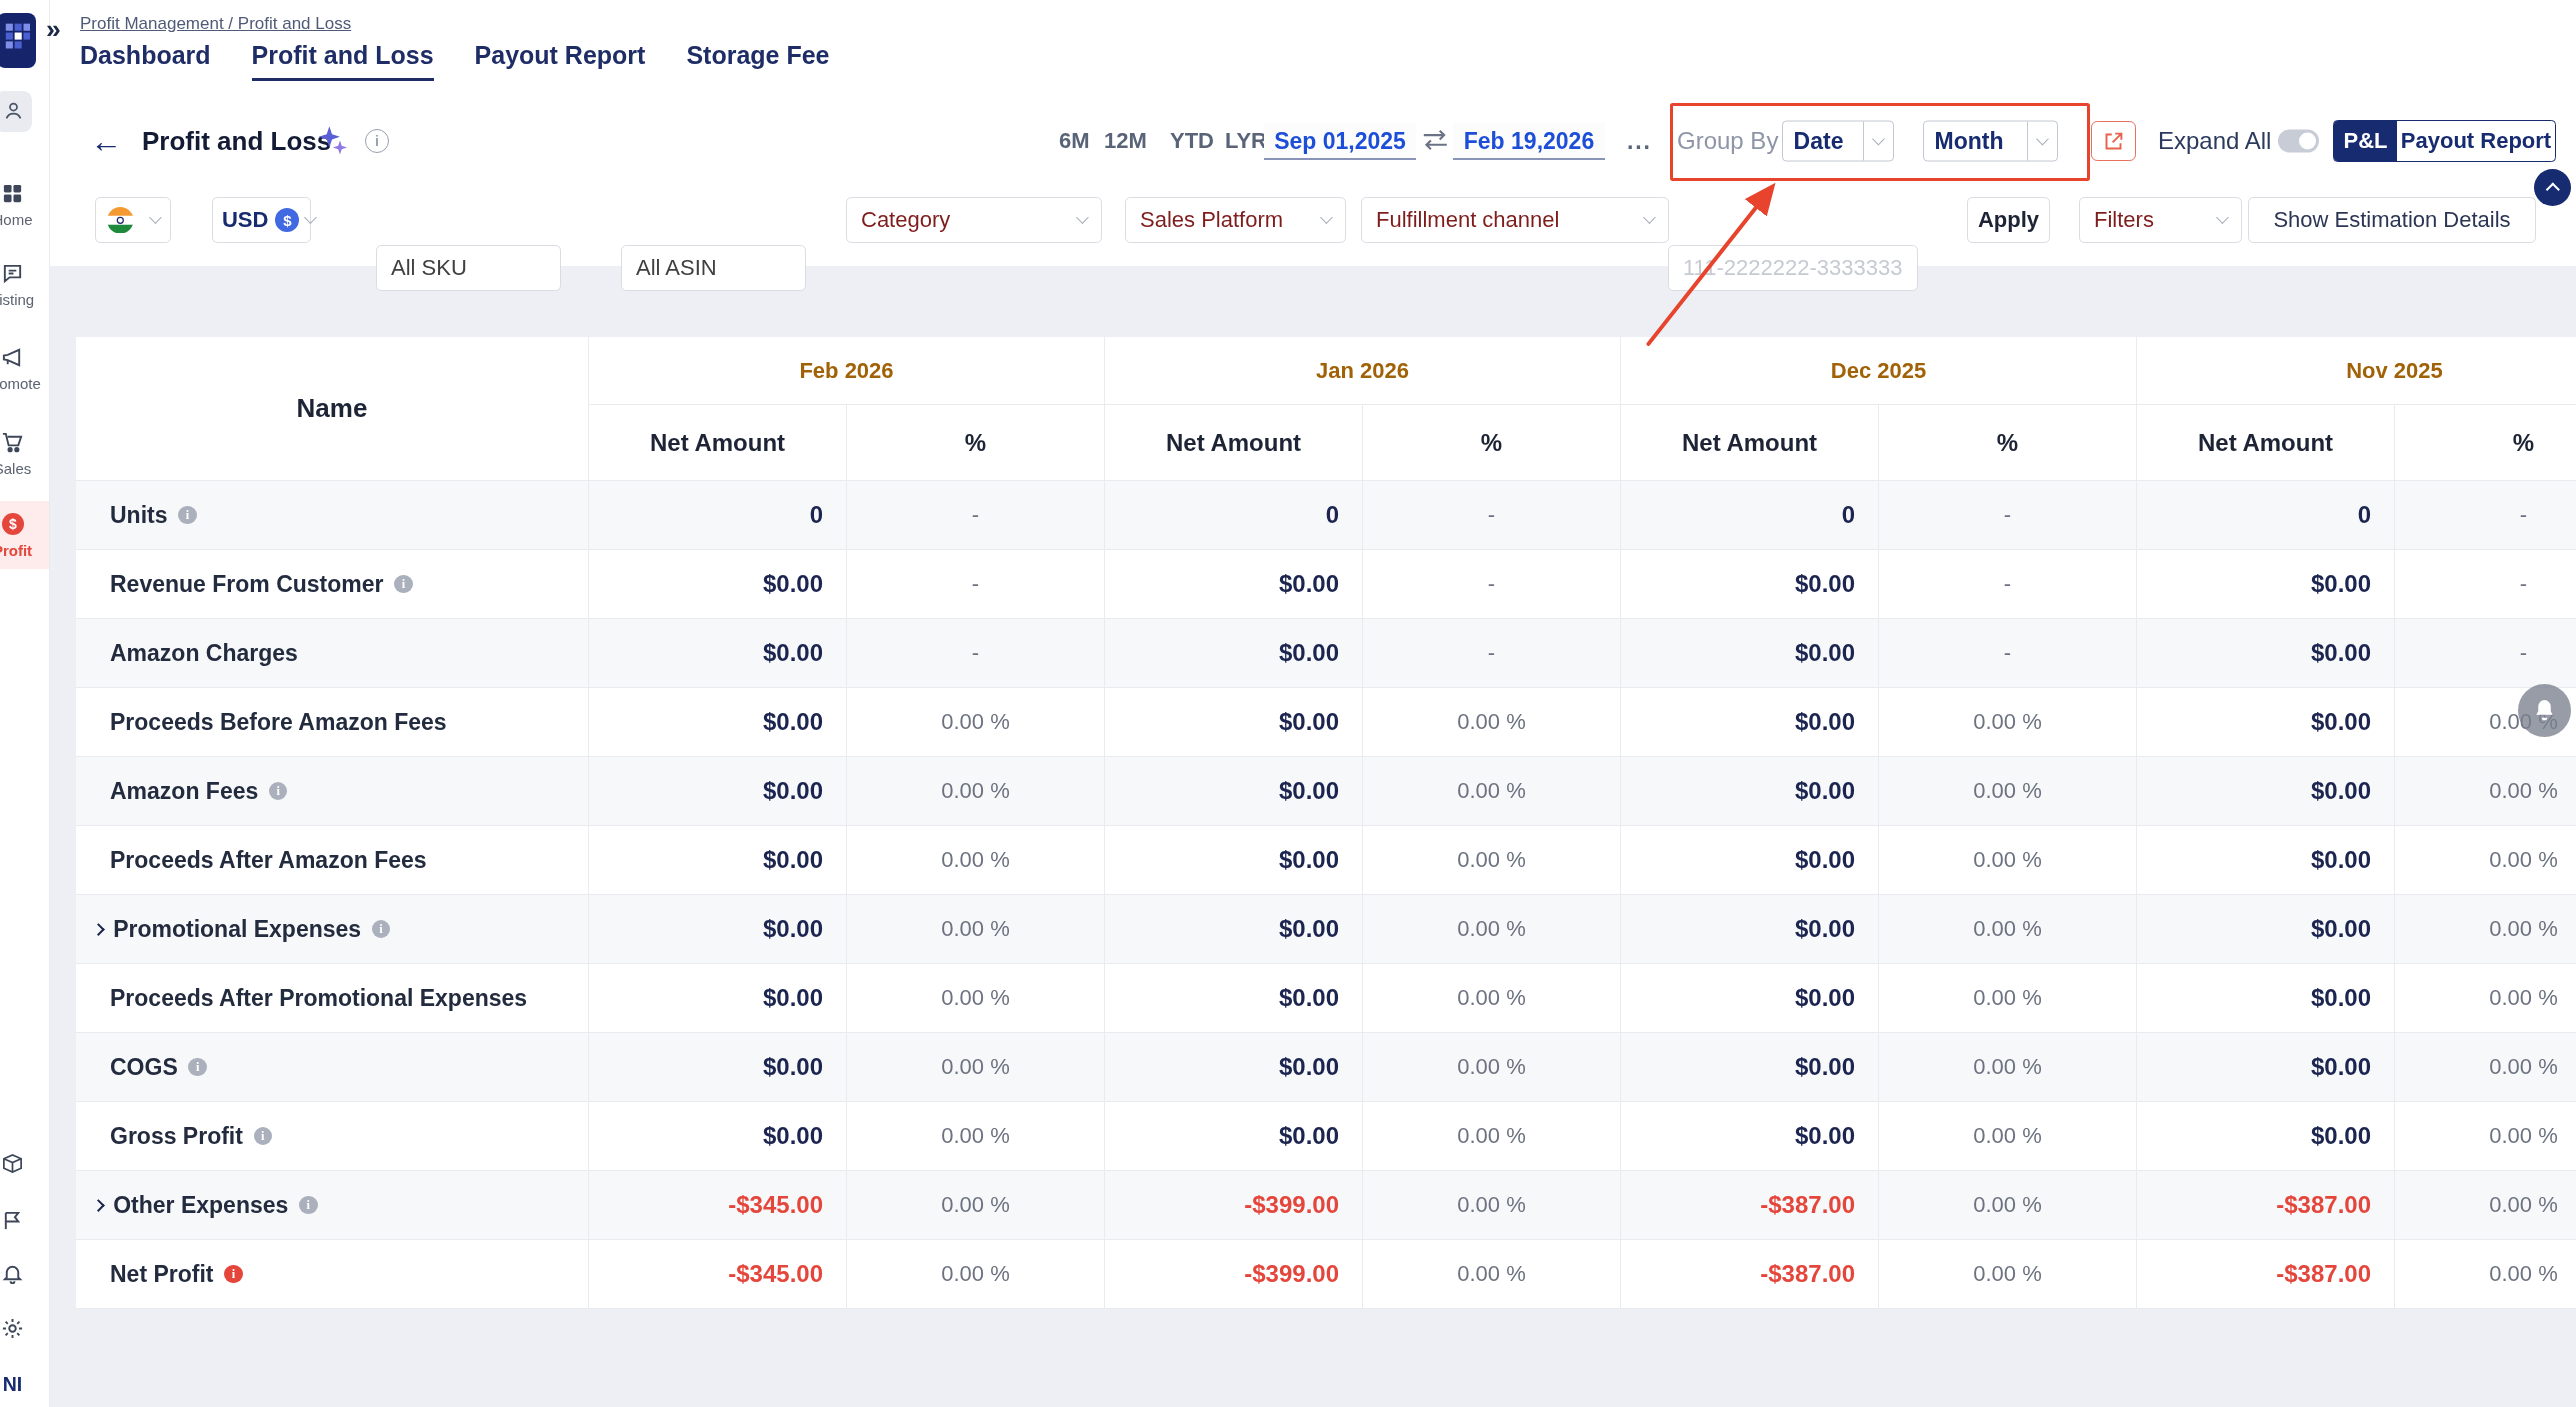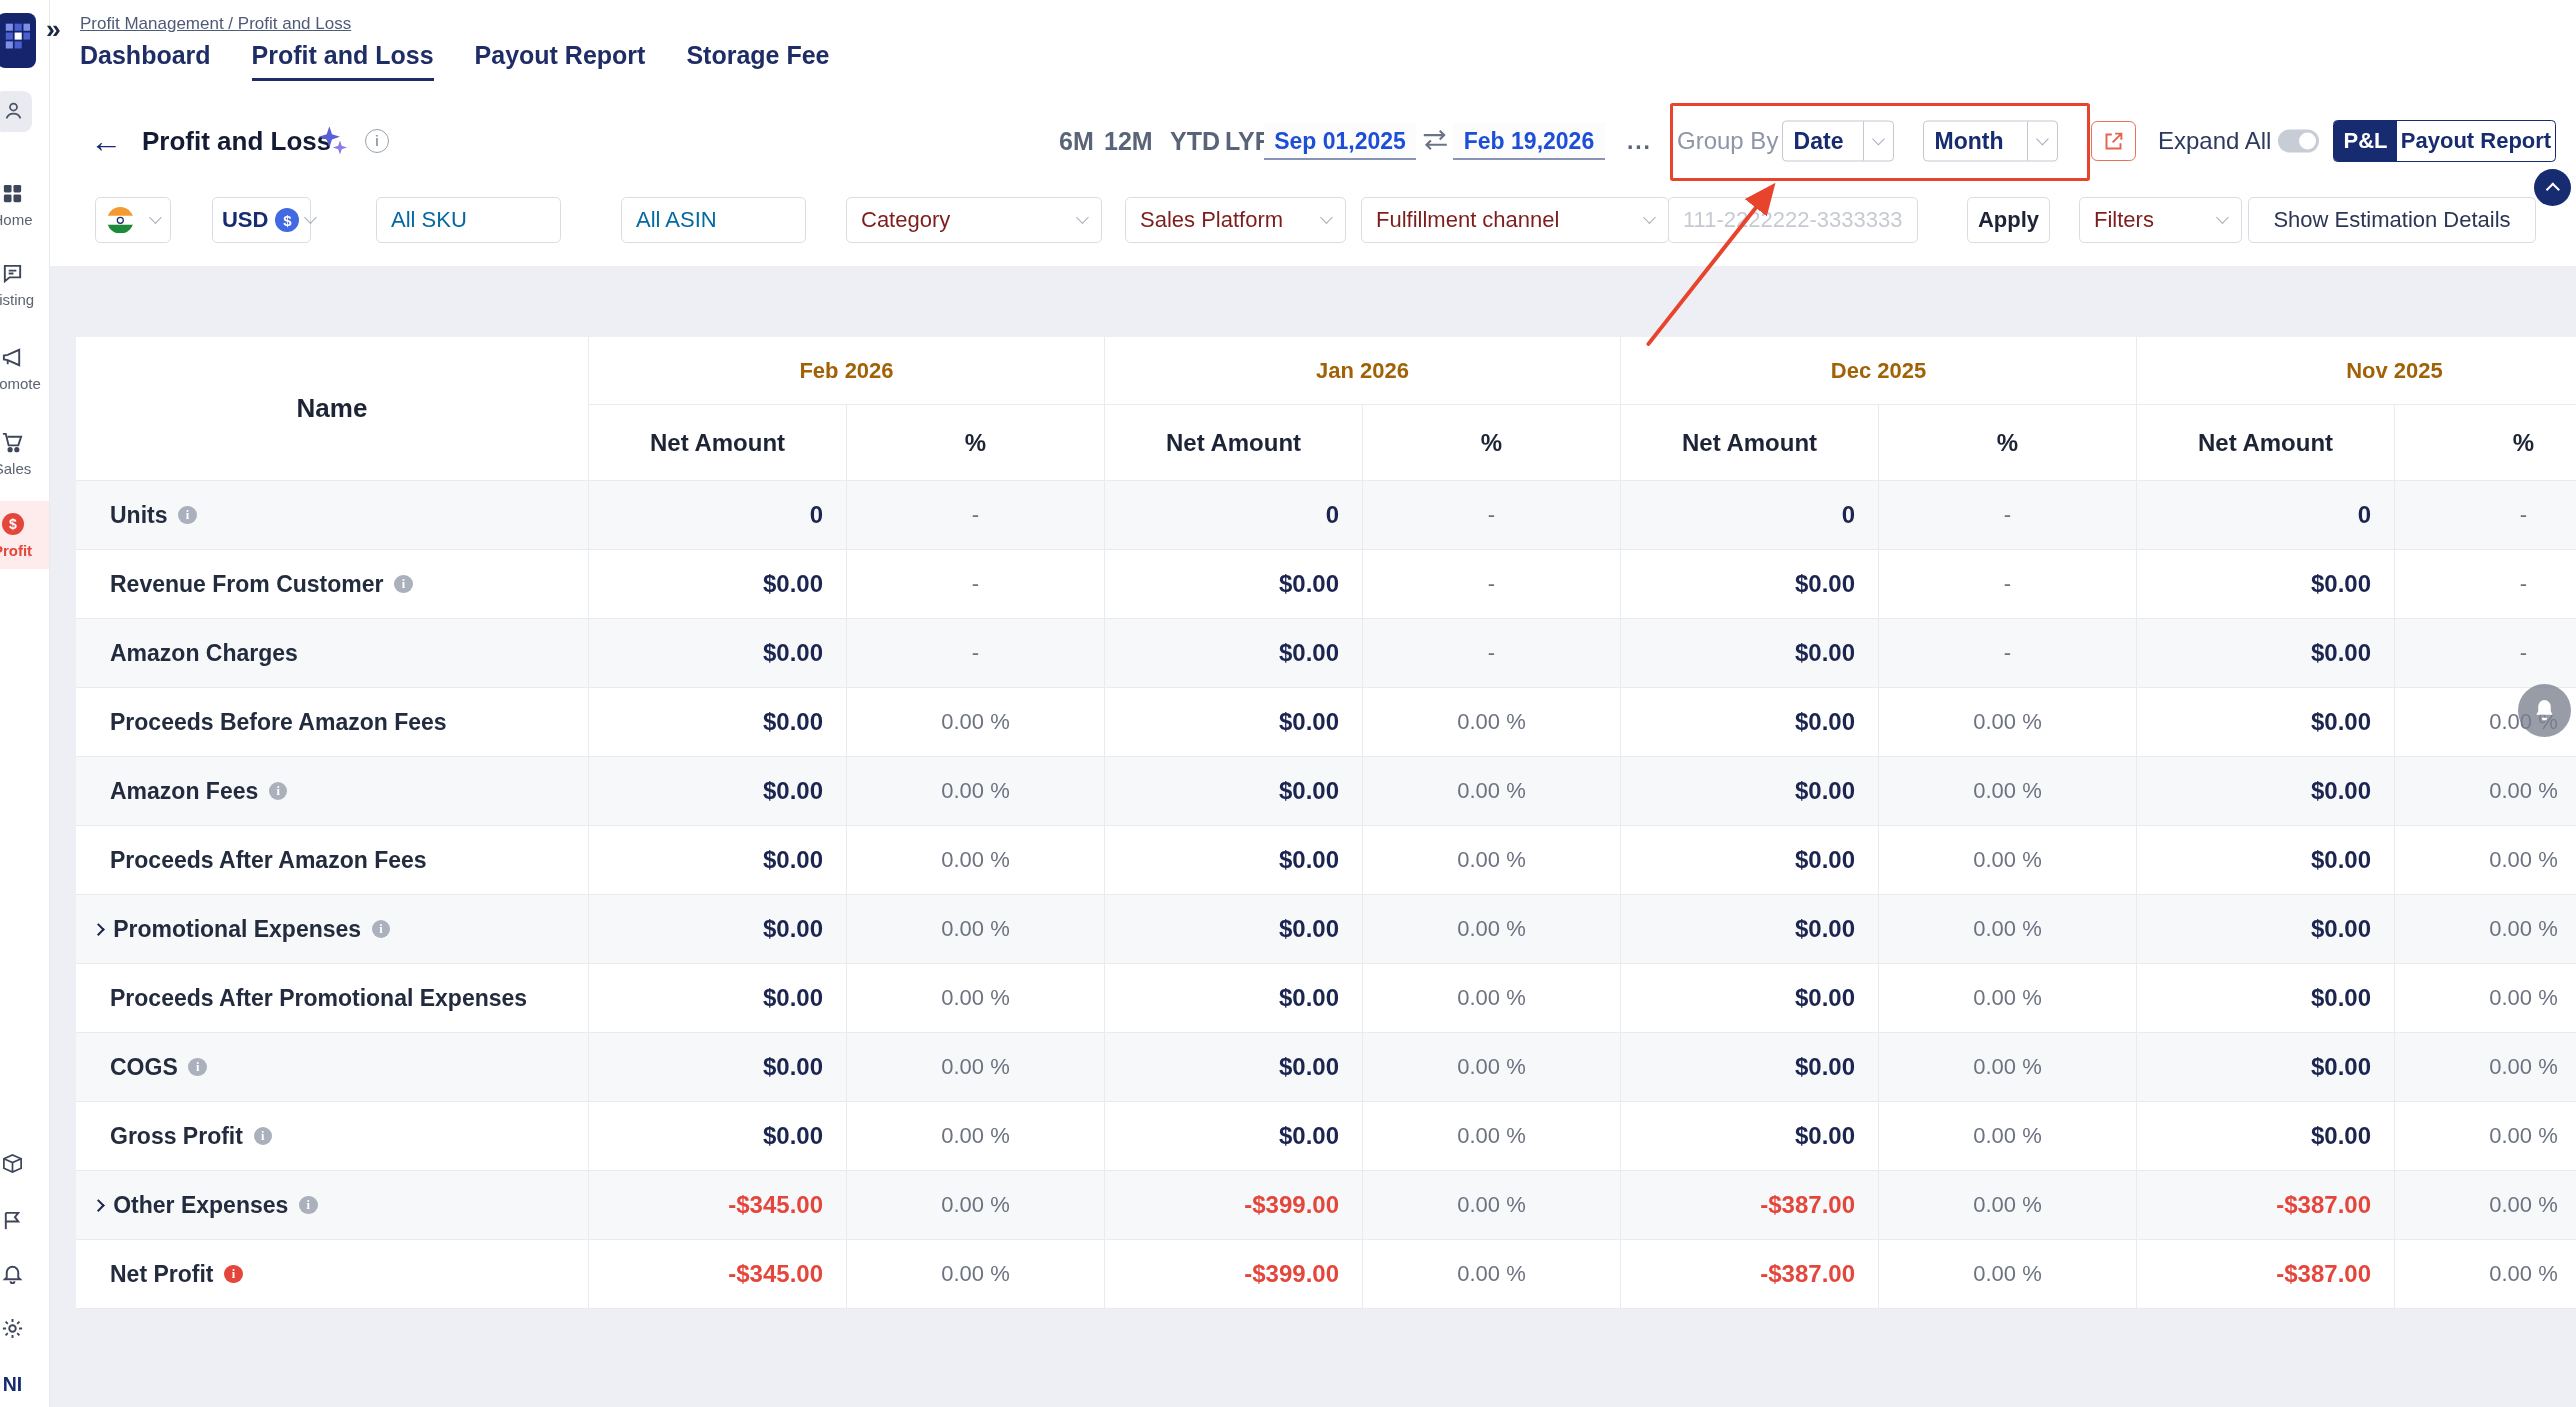--- a/index.html
+++ b/index.html
@@ -32,21 +32,21 @@
 
   
   .hr { position:absolute; left:76px; top:104px; width:2500px; height:74px; z-index:2; }
   .hr > * { position:absolute; top:50%; transform:translateY(-50%); }
   .back { left:14px; font-size:32px; color:#172b70; cursor:pointer; line-height:1; }
   .page-title { left:66px; font-size:26px; font-weight:bold; color:#141b35; white-space:nowrap; }
   .sparkle { left:241px; }
   .title-info { left:289px; width:24px; height:24px; border-radius:50%; border:1.8px solid #97a0ae;
                 color:#97a0ae; font-size:14px; font-weight:bold; display:flex; align-items:center;
                 justify-content:center; cursor:pointer; }
-  .qr { font-size:25px; color:#5a6478; font-weight:600; cursor:pointer; }
+  .qr { font-size:22px; color:#5a6478; font-weight:600; cursor:pointer; }
   .qr1{left:983px} .qr2{left:1028px} .qr3{left:1094px} .qr4{left:1149px}
   .date-box { width:152px; height:37px; border-bottom:1.8px solid #172b70; font-size:23px; font-weight:bold;
               color:#1d4ed8; display:flex; align-items:center; justify-content:center; cursor:text;
               background:#fcfcfd; }
   .date1{left:1188px} .date2{left:1377px}
   .swap { left:1346px; color:#6a7386; }
   .dots { left:1551px; font-size:23px; font-weight:bold; color:#5a6478; letter-spacing:1.8px; cursor:pointer; }
   .gb-label { left:1601px; font-size:24px; color:#8d95a7; white-space:nowrap; }
   .dd { height:41px; background:#fff; border:1.8px solid #c2c7d2; border-radius:4.4px; display:flex;
         align-items:center; cursor:pointer; }
@@ -68,21 +68,21 @@
             align-items:center; justify-content:center; cursor:pointer; }
 
   
   .filters { position:absolute; left:0; top:197px; width:2576px; height:46px; z-index:2; }
   .chip { position:absolute; top:0; height:46px; background:#fff; border:0.9px solid #d9dce3;
           border-radius:5.3px; display:flex; align-items:center; font-size:22px; color:#7f1d1d;
           padding:0 14px; cursor:pointer; }
   .chip .chev { margin-left:auto; }
   .chev { width:8.9px; height:8.9px; border-right:1.8px solid #a7aeba; border-bottom:1.8px solid #a7aeba;
           transform:rotate(45deg); display:inline-block; margin-top:-4.4px; flex:none; }
-  input.chip { cursor:text; color:#0369a1; }
+  input.chip { cursor:text; color:#404040;margin-top:48px; }
   input.chip::placeholder { color:#c6cad2; }
   .chip-flag{left:95px;width:76px;gap:8.9px;padding:0 10.6px;}
   .chip-usd{left:212px;width:99px;gap:7px;padding:0 8.9px;font-weight:bold;color:#172b70;}
   .usd-badge{width:24px;height:24px;border-radius:50%;background:#4169e1;color:#fff;font-size:15px;
              font-weight:bold;display:flex;align-items:center;justify-content:center;flex:none;}
   .chip-sku{left:376px;width:185px;} .chip-asin{left:621px;width:185px;}
   .chip-cat{left:846px;width:256px;} .chip-sp{left:1125px;width:221px;}
   .chip-fc{left:1361px;width:308px;} .chip-oid{left:1668px;width:250px;}
   .chip-apply{left:1967px;width:83px;justify-content:center;font-weight:bold;color:#1d2435;}
   .chip-filters{left:2079px;width:163px;}

